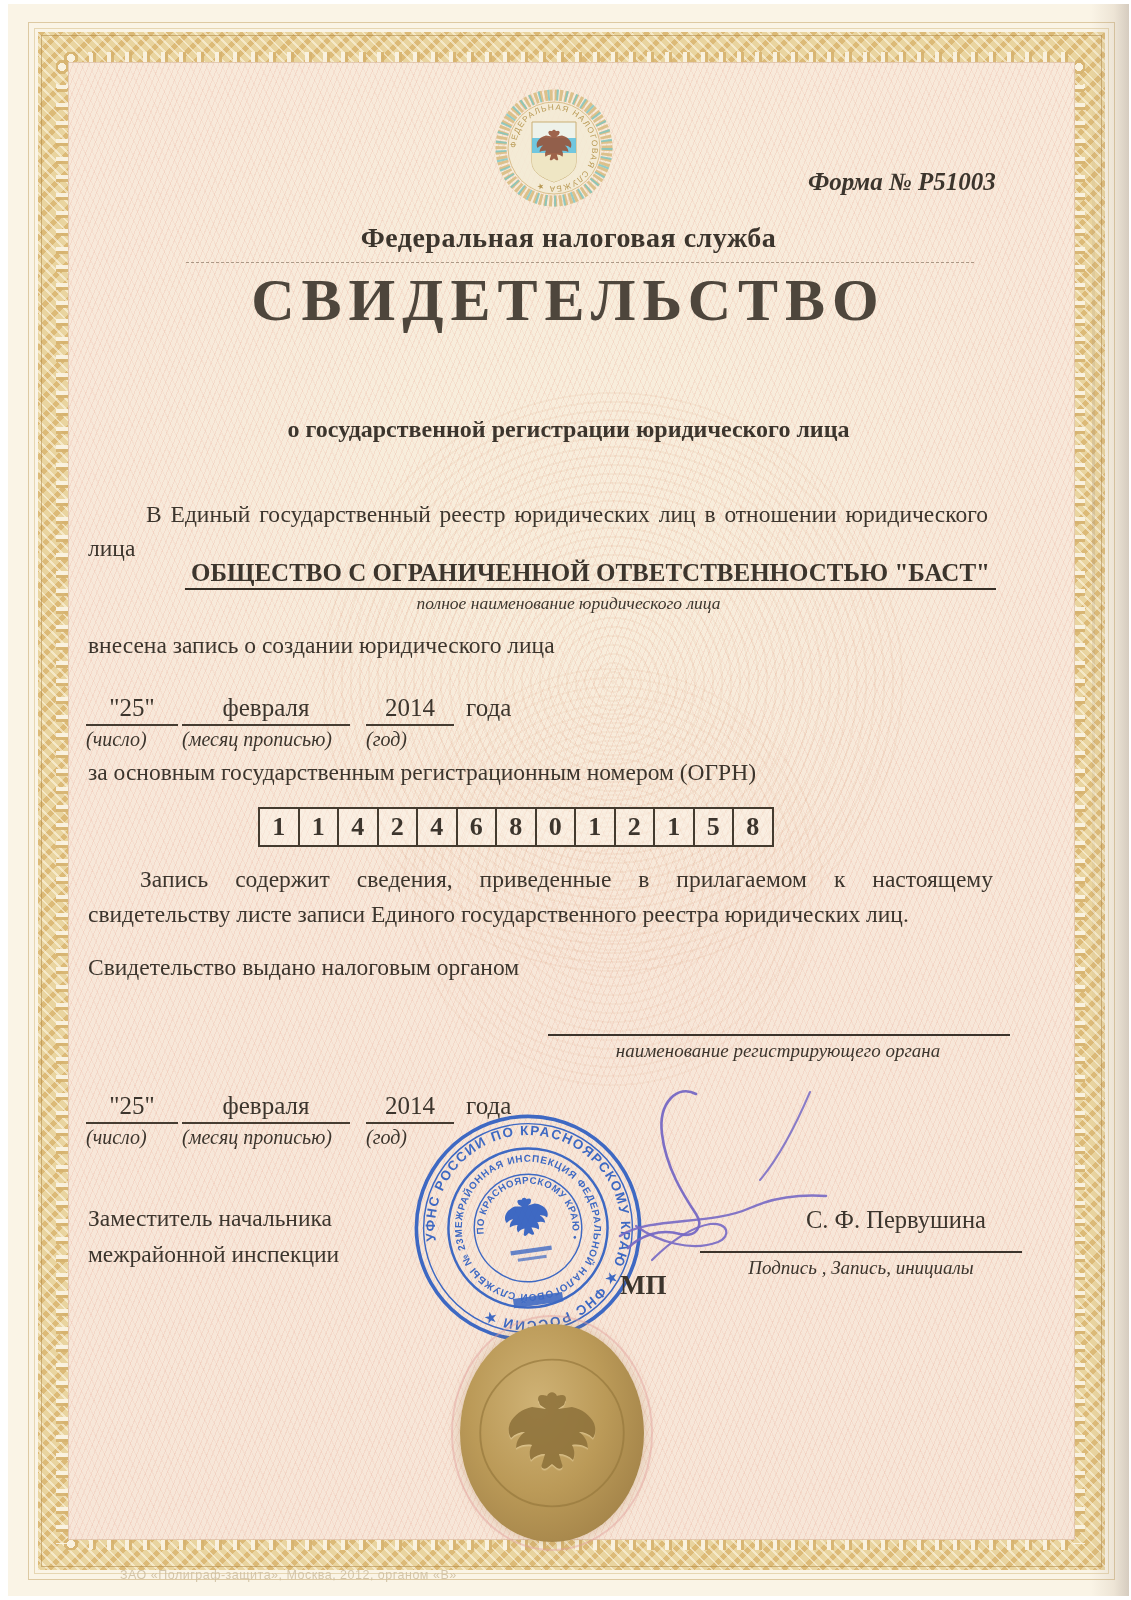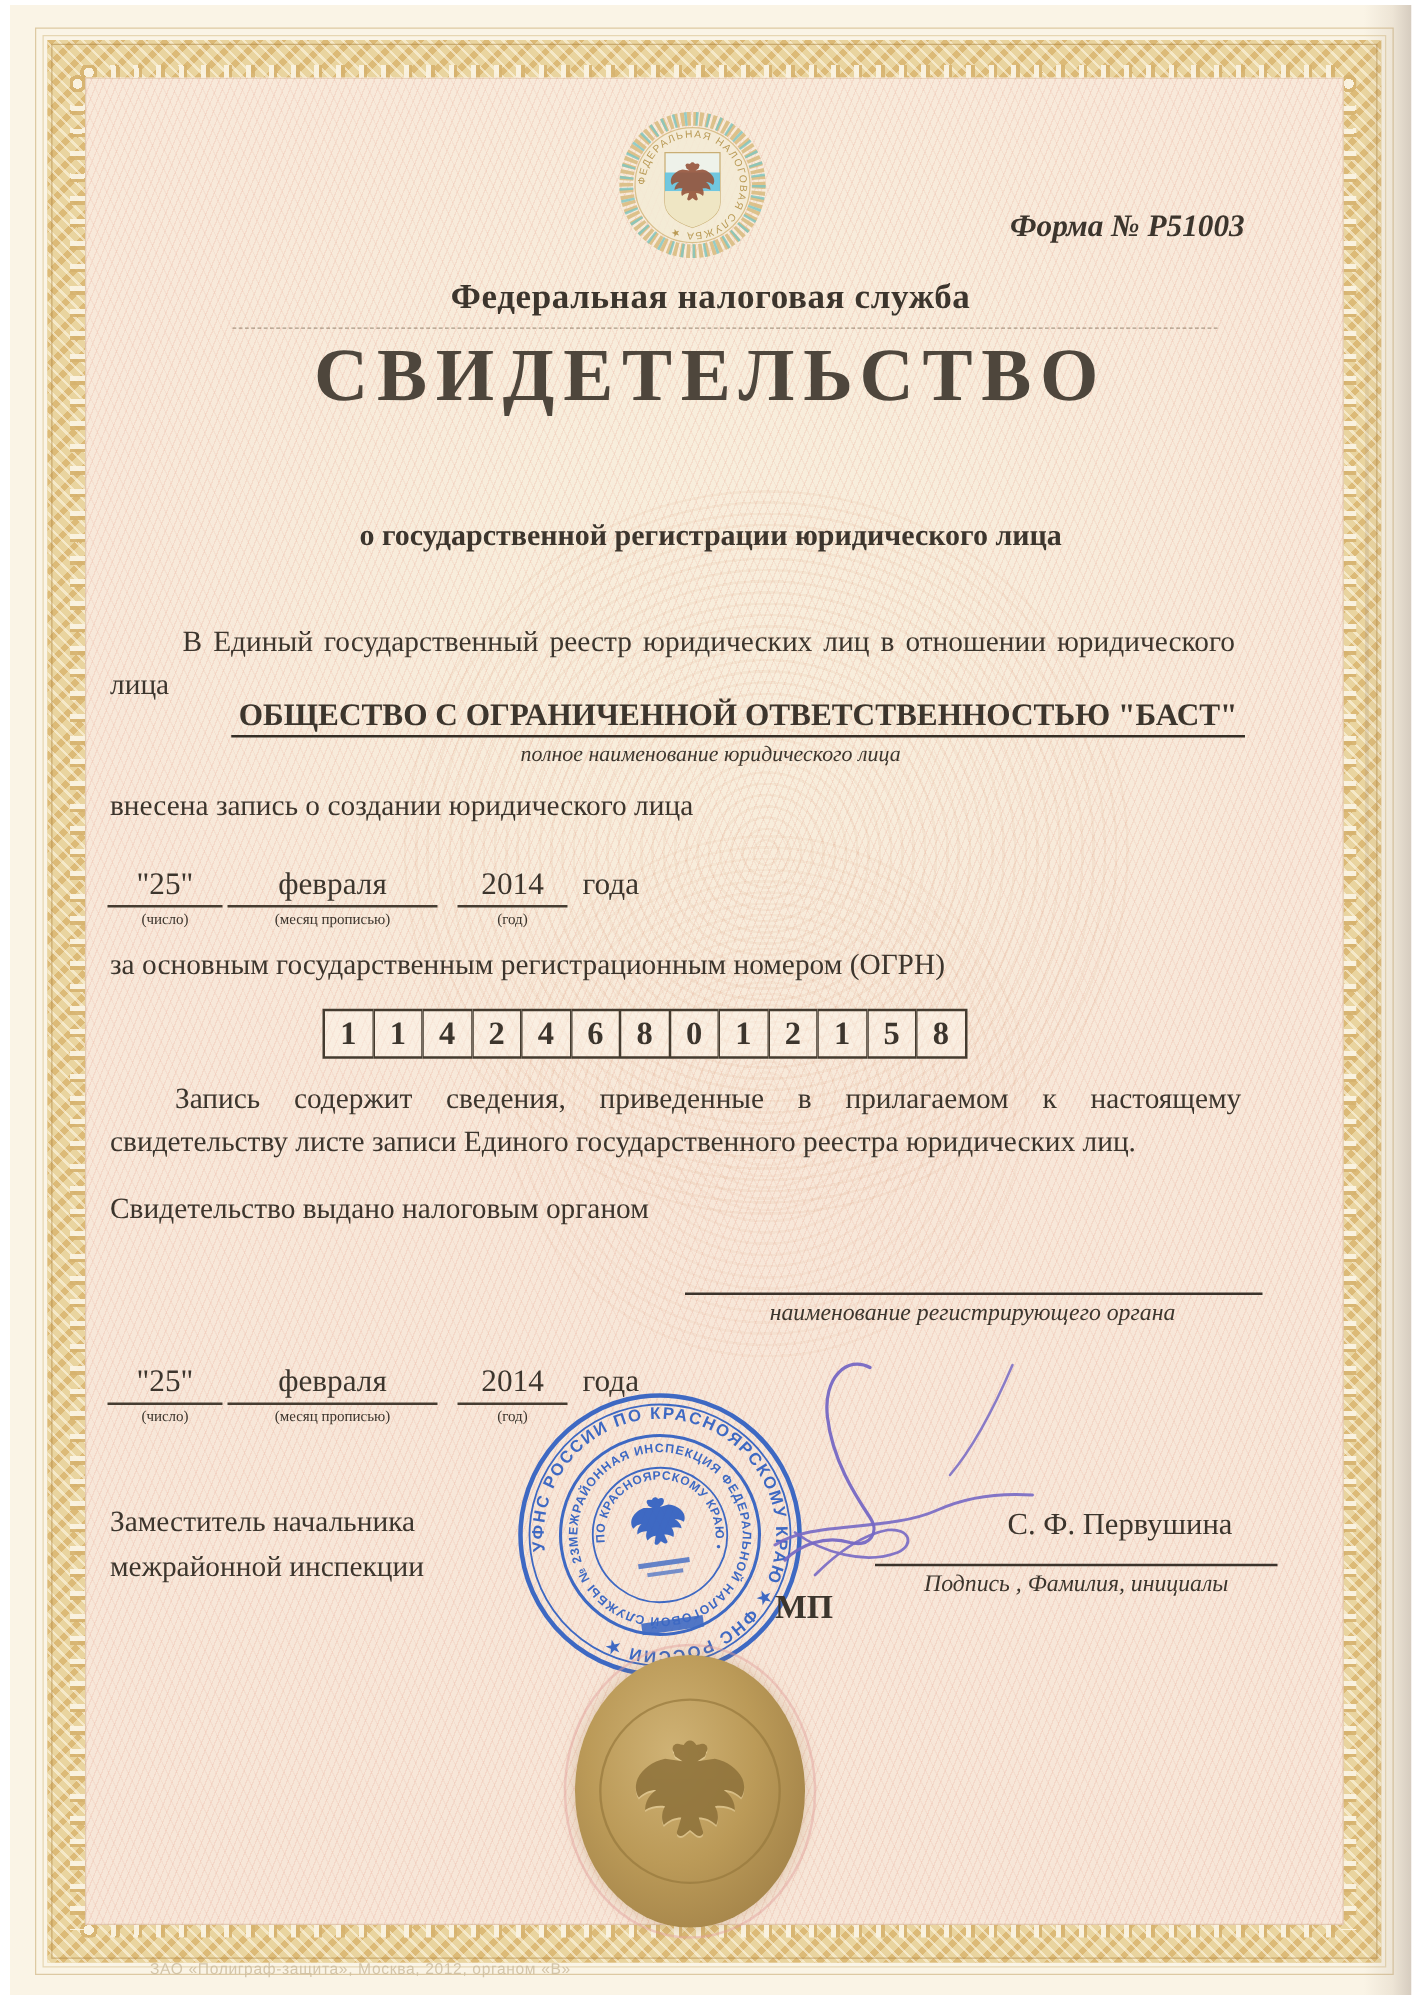--- a/index.html
+++ b/index.html
@@ -52,21 +52,21 @@
   .doc-title{left:60px;right:60px;top:262px;font-size:60px;font-weight:bold;letter-spacing:7px;color:#4e463c;}
   .subtitle{left:60px;right:60px;top:412px;font-size:24px;font-weight:bold;}
   .intro{left:80px;width:900px;top:493px;font-size:23.5px;text-align:justify;text-indent:58px;line-height:1.45;}
   .org-name-wrap{left:60px;right:60px;top:555px;}
   .org-name{display:inline-block;font-size:25px;font-weight:bold;border-bottom:2.5px solid #352e26;padding:0 6px 1px;margin-left:44px;}
   .org-caption{left:60px;right:60px;top:589px;font-size:17.5px;font-style:italic;}
   .record-line{left:80px;top:628px;font-size:23.5px;}
 
   .dgroup{position:absolute;text-align:center;border-bottom:2px solid #453c31;}
   .dgroup .val{font-size:25px;display:block;padding-bottom:2px;}
-  .dlabel{position:absolute;text-align:center;font-size:12px;}
+  .dlabel{position:absolute;font-style:italic;font-size:20px;}
   .year-suffix{position:absolute;font-size:25px;}
 
   .ogrn-label{left:80px;top:755px;font-size:23.5px;}
   .ogrn-row{left:250px;top:803px;display:flex;}
   .ogrn-cell{width:37.5px;height:36px;border:2px solid #443b2f;border-left-width:1px;border-right-width:1px;
       display:flex;align-items:center;justify-content:center;font-size:26px;font-weight:bold;background:rgba(252,246,236,.45);}
   .ogrn-cell:first-child{border-left-width:2px;}
   .ogrn-cell:last-child{border-right-width:2px;}
 
   .para2{left:80px;width:905px;top:858px;font-size:23.5px;text-align:justify;text-indent:52px;line-height:1.5;}
@@ -240,21 +240,21 @@
 
     <svg class="abs signature-svg" viewBox="0 0 235 215">
       <path class="sig-stroke" stroke-width="2.6" d="M96 18 C 78 8, 58 26, 62 58 C 66 92, 84 120, 96 138 C 104 150, 96 162, 80 158 C 60 152, 40 160, 28 172" opacity=".95"></path>
       <path class="sig-stroke" stroke-width="2.4" d="M20 160 C 50 140, 110 150, 150 132 C 170 123, 196 118, 226 120" opacity=".9"></path>
       <path class="sig-stroke" stroke-width="2.2" d="M36 150 C 58 166, 92 176, 118 166 C 132 160, 128 146, 110 148 C 88 152, 66 170, 52 184" opacity=".9"></path>
       <path class="sig-stroke" stroke-width="2" d="M210 16 C 198 44, 182 78, 160 104" opacity=".85"></path>
     </svg>
 
     <div class="abs signatory ink">С. Ф. Первушина</div>
     <div class="abs sig-line"></div>
-    <div class="abs sig-caption ink">Подпись , Фамилия, инициалы</div>
+    <div class="abs sig-caption ink">Подпись , Запись, инициалы</div>
     <div class="abs mp ink">МП</div>
 
     <div class="abs seal">
       <svg viewBox="0 0 100 100" width="156" height="190">
         <use href="#eagle" x="18" y="18" width="64" height="64" class="seal-eagle"></use>
         <ellipse cx="50" cy="50" rx="46" ry="47" fill="none" stroke="#97793d" stroke-width="1.2" opacity=".7"></ellipse>
       </svg>
     </div>
 
 

